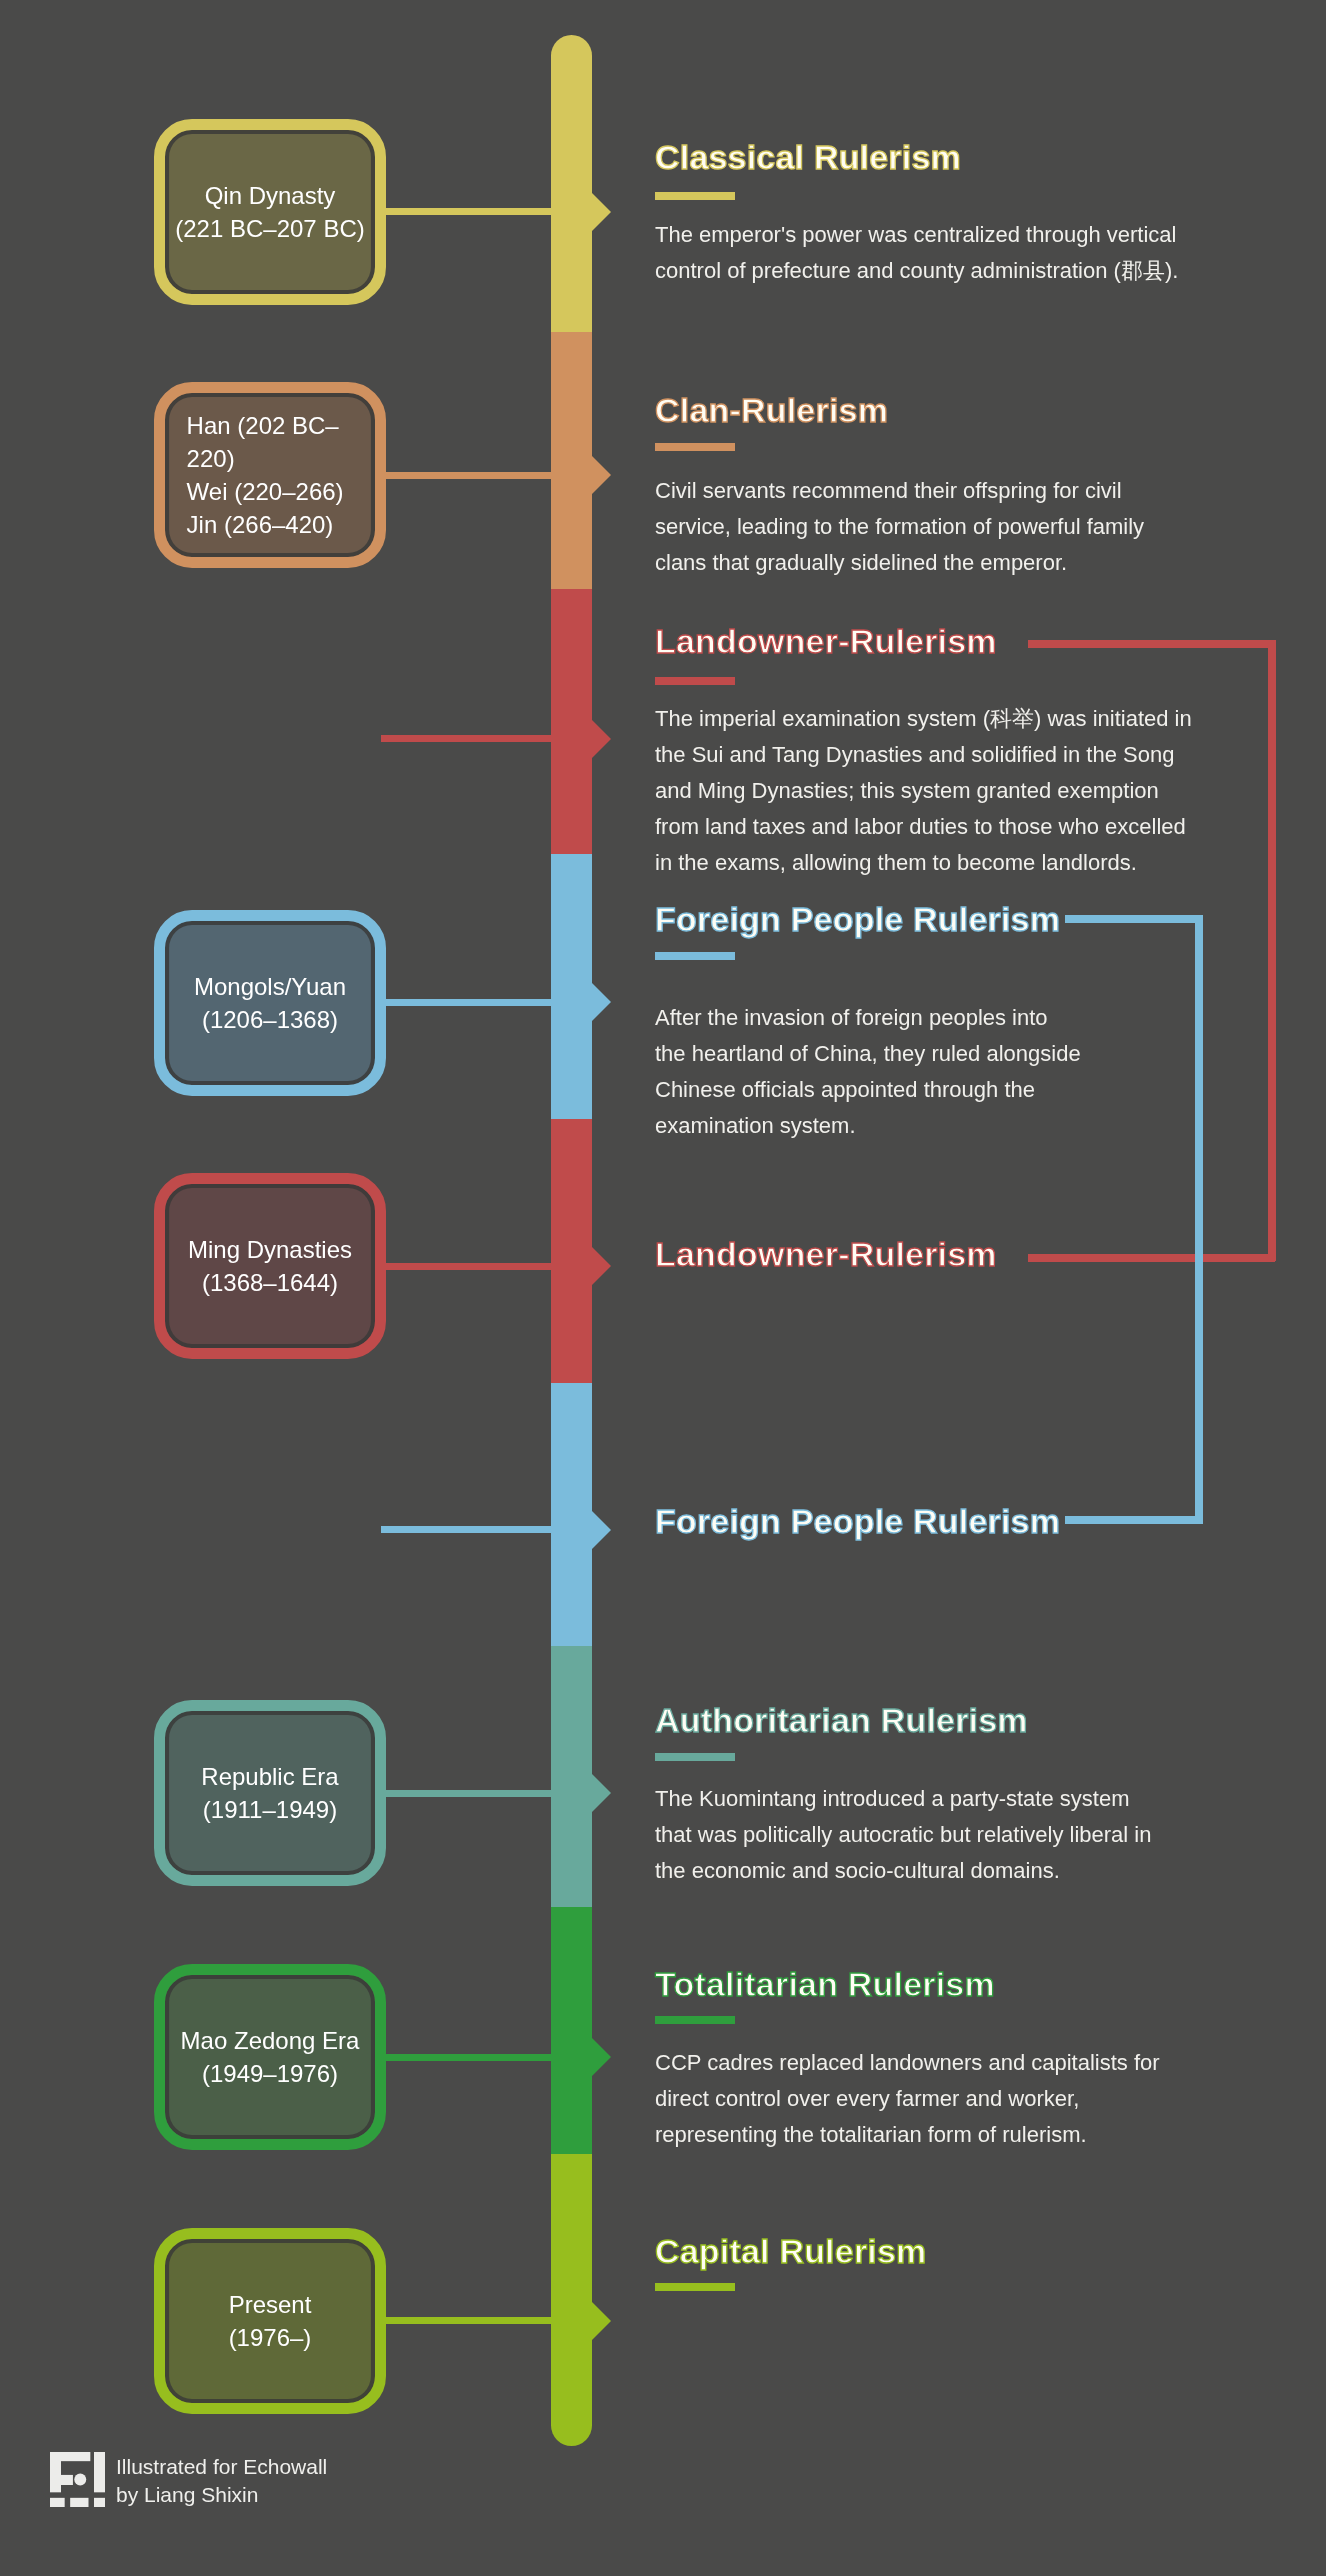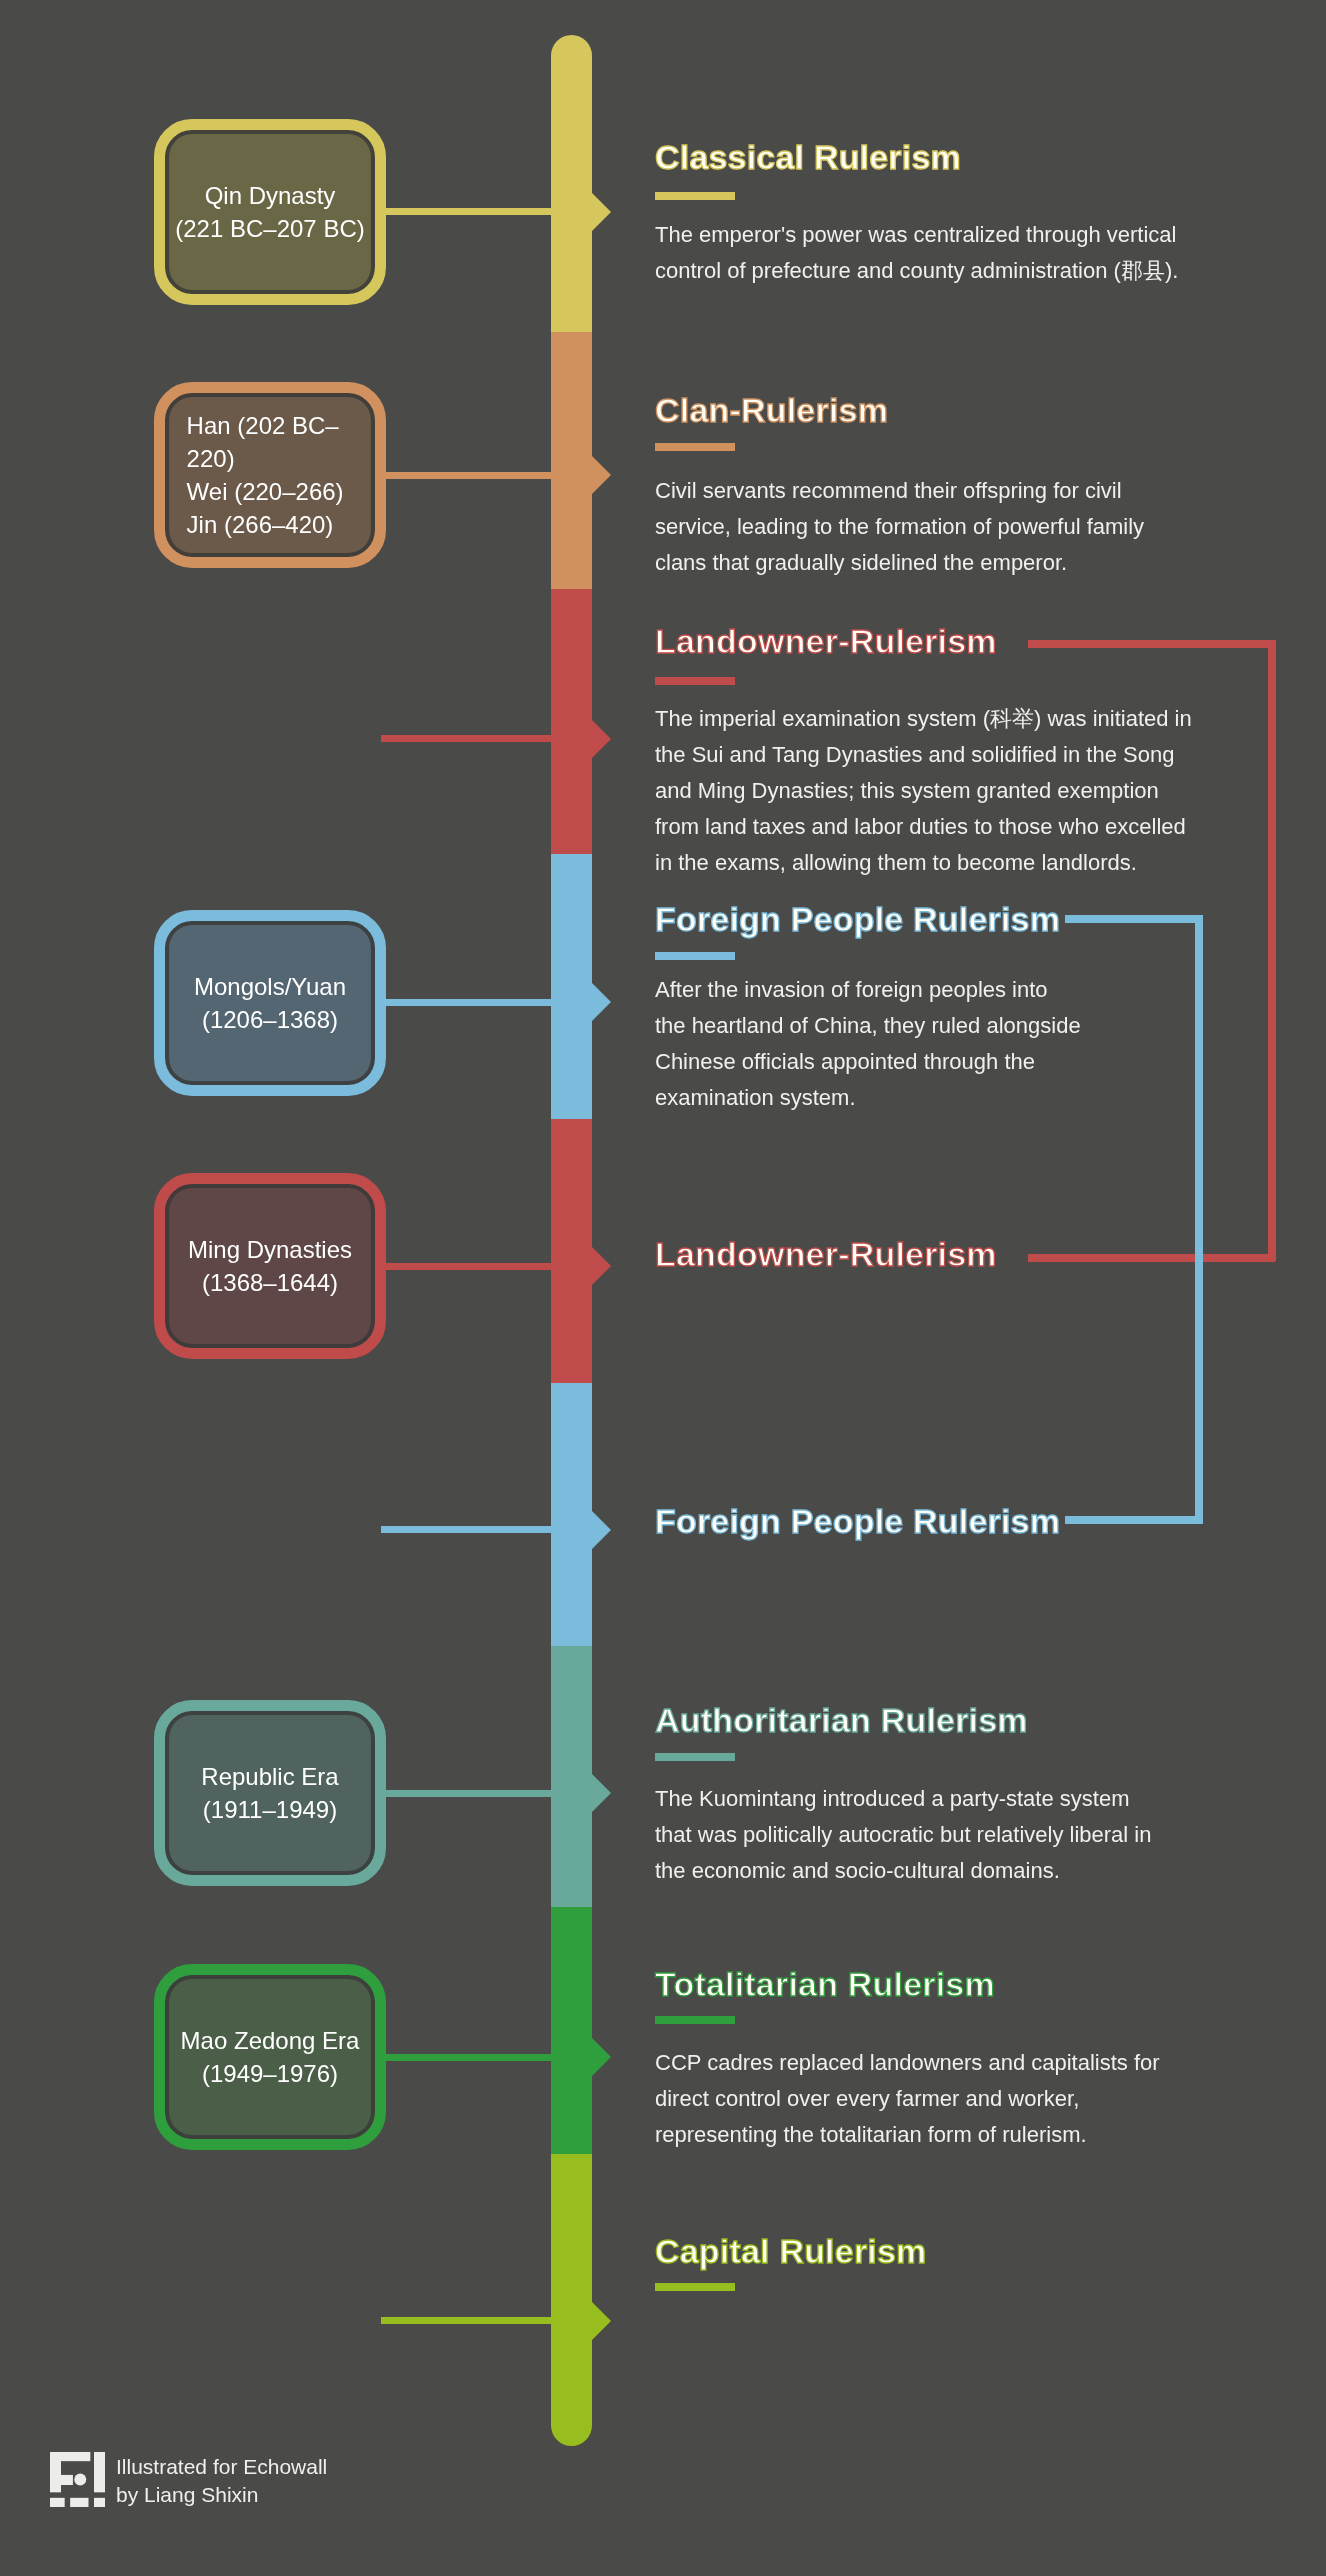--- a/index.html
+++ b/index.html
@@ -35,21 +35,21 @@
   .ar5{top:1510px}.ar6{top:1773px}.ar7{top:2037px}.ar8{top:2301px}
   
   .title{position:absolute;left:655px;font-size:34px;font-weight:bold;color:#fffdf4;
     -webkit-text-stroke:1.3px var(--accent);white-space:nowrap;letter-spacing:0.2px;}
   .t0{top:138px}.t1{top:391px}.t2{top:622px}.t3{top:900px}.t4{top:1235px}
   .t5{top:1502px}.t6{top:1701px}.t7{top:1965px}.t8{top:2232px}
   .underline{position:absolute;left:655px;width:80px;height:7.5px;background:var(--accent);}
   .u0{top:192px}.u1{top:443px}.u2{top:677px}.u3{top:952px}
   .u6{top:1753px}.u7{top:2016px}.u8{top:2283px}
   .body{position:absolute;left:655px;font-size:22px;line-height:36px;color:#f1f0ec;white-space:pre-line;}
-  .b0{top:217px}.b1{top:473px}.b2{top:701px}.b3{top:972px}
+  .b0{top:217px}.b1{top:473px}.b2{top:701px}.b3{top:1000px}
   .b6{top:1781px}.b7{top:2045px}.b8{top:2312px}
   
   .bk{position:absolute;background:var(--accent);}
   .rk-h1{left:1028px;top:640px;width:247px;height:7.5px}
   .rk-v {left:1268px;top:640px;width:7.5px;height:621px}
   .rk-h2{left:1028px;top:1254px;width:247px;height:7.5px}
   .bl-h1{left:1065px;top:915px;width:138px;height:7.5px}
   .bl-v {left:1195px;top:915px;width:7.5px;height:609px}
   .bl-h2{left:1065px;top:1516px;width:138px;height:7.5px}
   
@@ -137,20 +137,22 @@
   <div class="era-box bx7" style="--accent: #2f9e3d; --fill: #4b5f48;"><span>Mao Zedong Era
 (1949–1976)</span></div>
   <div class="connector cn7" style="--accent: #2f9e3d; --fill: #4b5f48;"></div>
   <div class="arrow ar7" style="--accent: #2f9e3d; --fill: #4b5f48;"></div>
   <div class="title t7" style="--accent: #2f9e3d; --fill: #4b5f48;">Totalitarian Rulerism</div>
   <div class="underline u7" style="--accent: #2f9e3d; --fill: #4b5f48;"></div>
   <div class="body b7">CCP cadres replaced landowners and capitalists for
 direct control over every farmer and worker,
 representing the totalitarian form of rulerism.</div>
 
+  <div class="era-box bx8" style="--accent: #97be1e; --fill: #5f6938;"><span>Present
+(1976–)</span></div>
   <div class="connector cn8" style="--accent: #97be1e; --fill: #5f6938;"></div>
   <div class="arrow ar8" style="--accent: #97be1e; --fill: #5f6938;"></div>
   <div class="title t8" style="--accent: #97be1e; --fill: #5f6938;">Capital Rulerism</div>
   <div class="underline u8" style="--accent: #97be1e; --fill: #5f6938;"></div>
 
   <div class="bk rk-h1" style="--accent: #c04b4b; --fill: #5f4747;"></div>
   <div class="bk rk-v" style="--accent: #c04b4b; --fill: #5f4747;"></div>
   <div class="bk rk-h2" style="--accent: #c04b4b; --fill: #5f4747;"></div>
 
   <div class="bk bl-h1" style="--accent: #7bbcdc; --fill: #536671;"></div>

